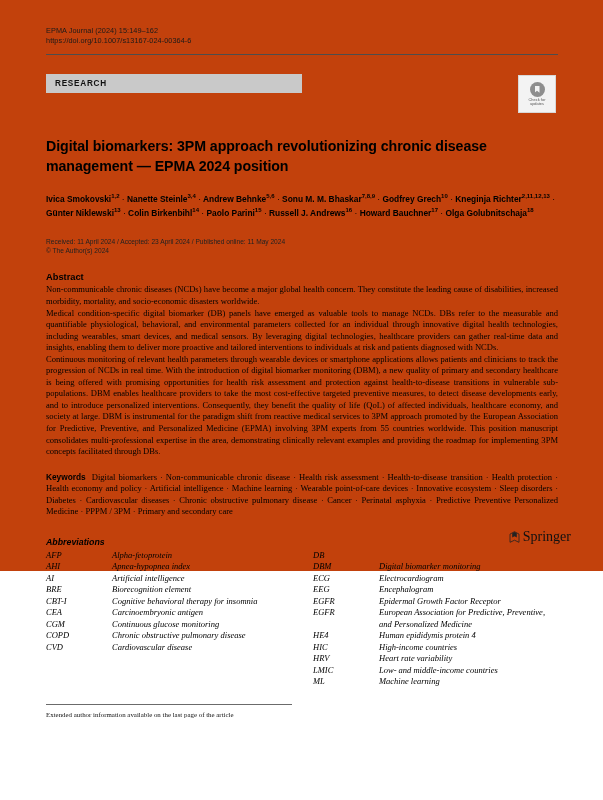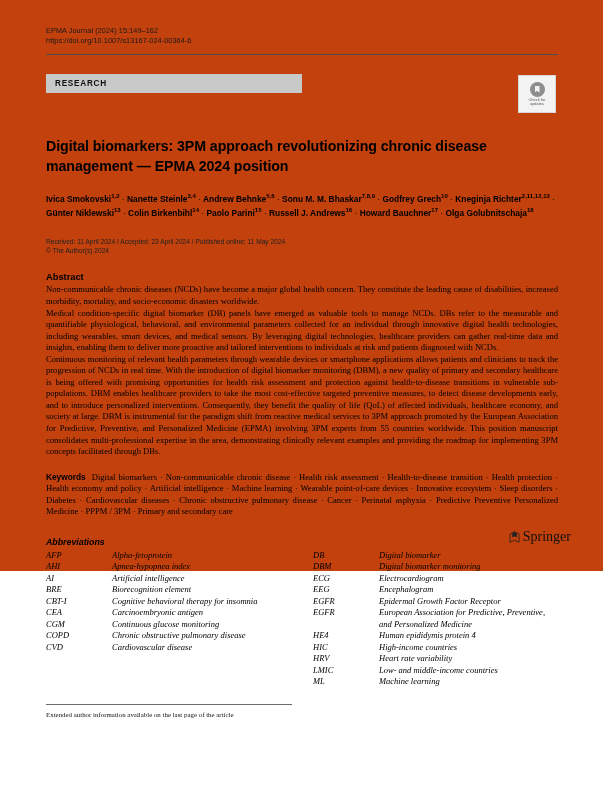--- a/index.html
+++ b/index.html
@@ -319,21 +319,20 @@
               <div class="term">CVD</div>
               <div class="def">Cardiovascular disease</div>
             </div>
           </div>
       </div>
       <div class="abbrev-col">
         <div class="abbrev-head blank">&nbsp;</div>
         <div>
             <div class="abbrev-row">
               <div class="term">DB</div>
-              <div class="def">Digital biomarker</div>
             </div>
             <div class="abbrev-row">
               <div class="term">DBM</div>
               <div class="def">Digital biomarker monitoring</div>
             </div>
             <div class="abbrev-row">
               <div class="term">ECG</div>
               <div class="def">Electrocardiogram</div>
             </div>
             <div class="abbrev-row">

